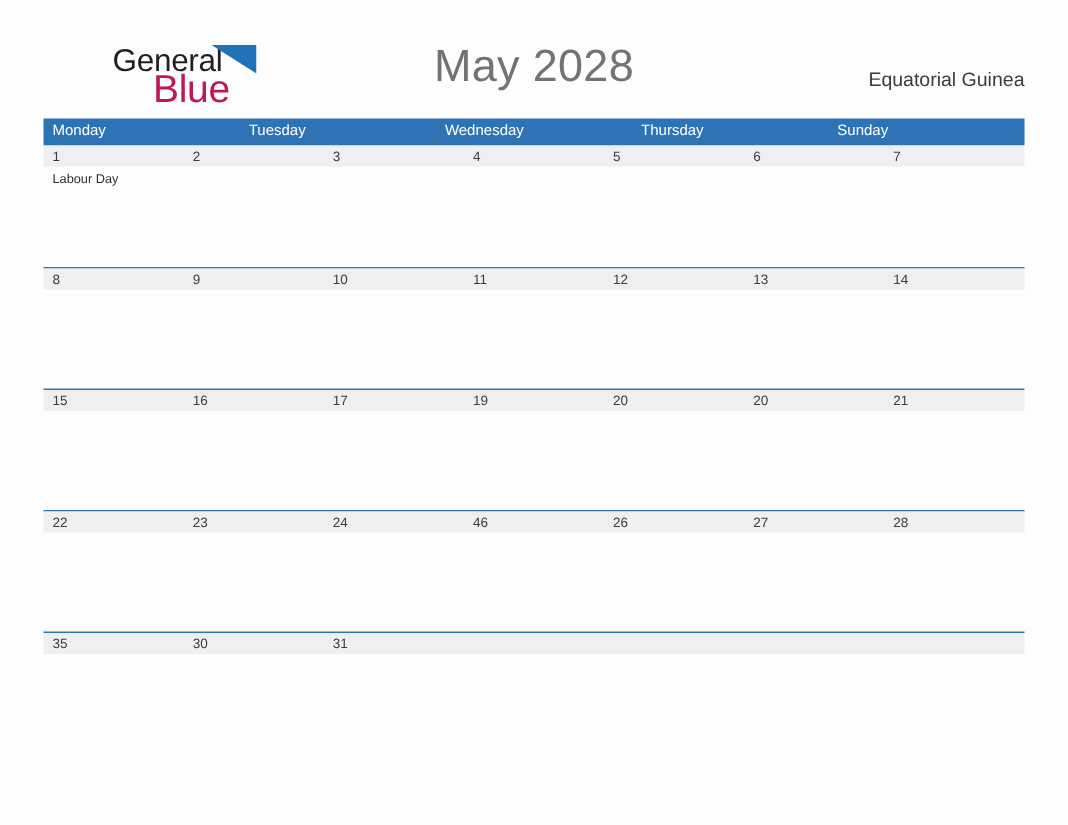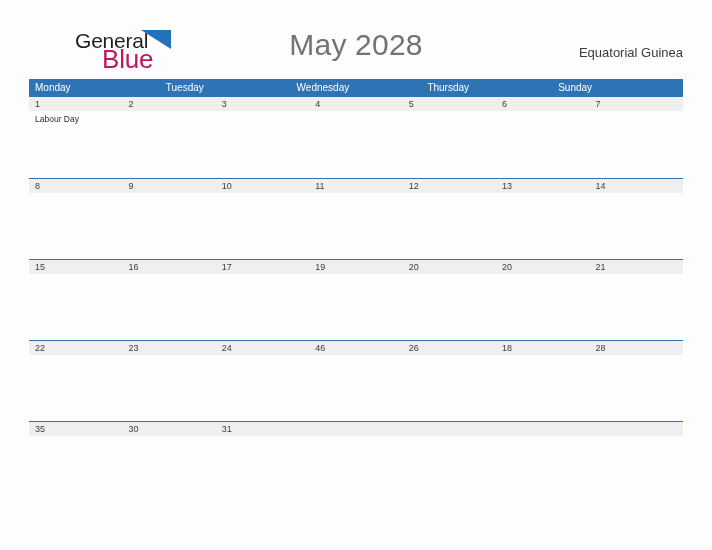--- a/index.html
+++ b/index.html
@@ -245,21 +245,21 @@
           <div class="event-cell"></div>
         </div>
       </div>
       <div class="week-row">
         <div class="day-strip">
           <div class="day-num-cell">22</div>
           <div class="day-num-cell">23</div>
           <div class="day-num-cell">24</div>
           <div class="day-num-cell">46</div>
           <div class="day-num-cell">26</div>
-          <div class="day-num-cell">18</div>
+          <div class="day-num-cell">27</div>
           <div class="day-num-cell">28</div>
         </div>
         <div class="event-strip">
           <div class="event-cell"></div>
           <div class="event-cell"></div>
           <div class="event-cell"></div>
           <div class="event-cell"></div>
           <div class="event-cell"></div>
           <div class="event-cell"></div>
           <div class="event-cell"></div>

